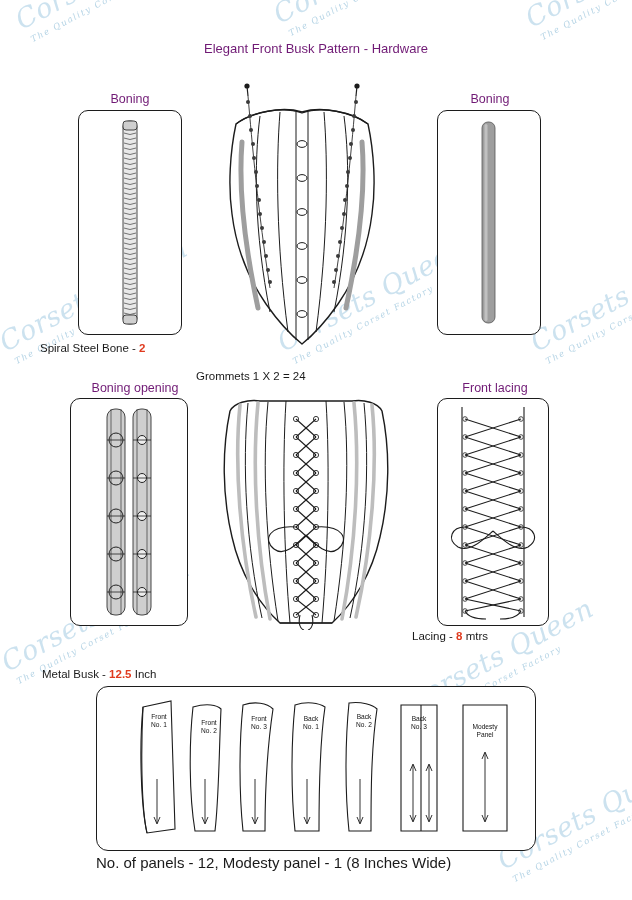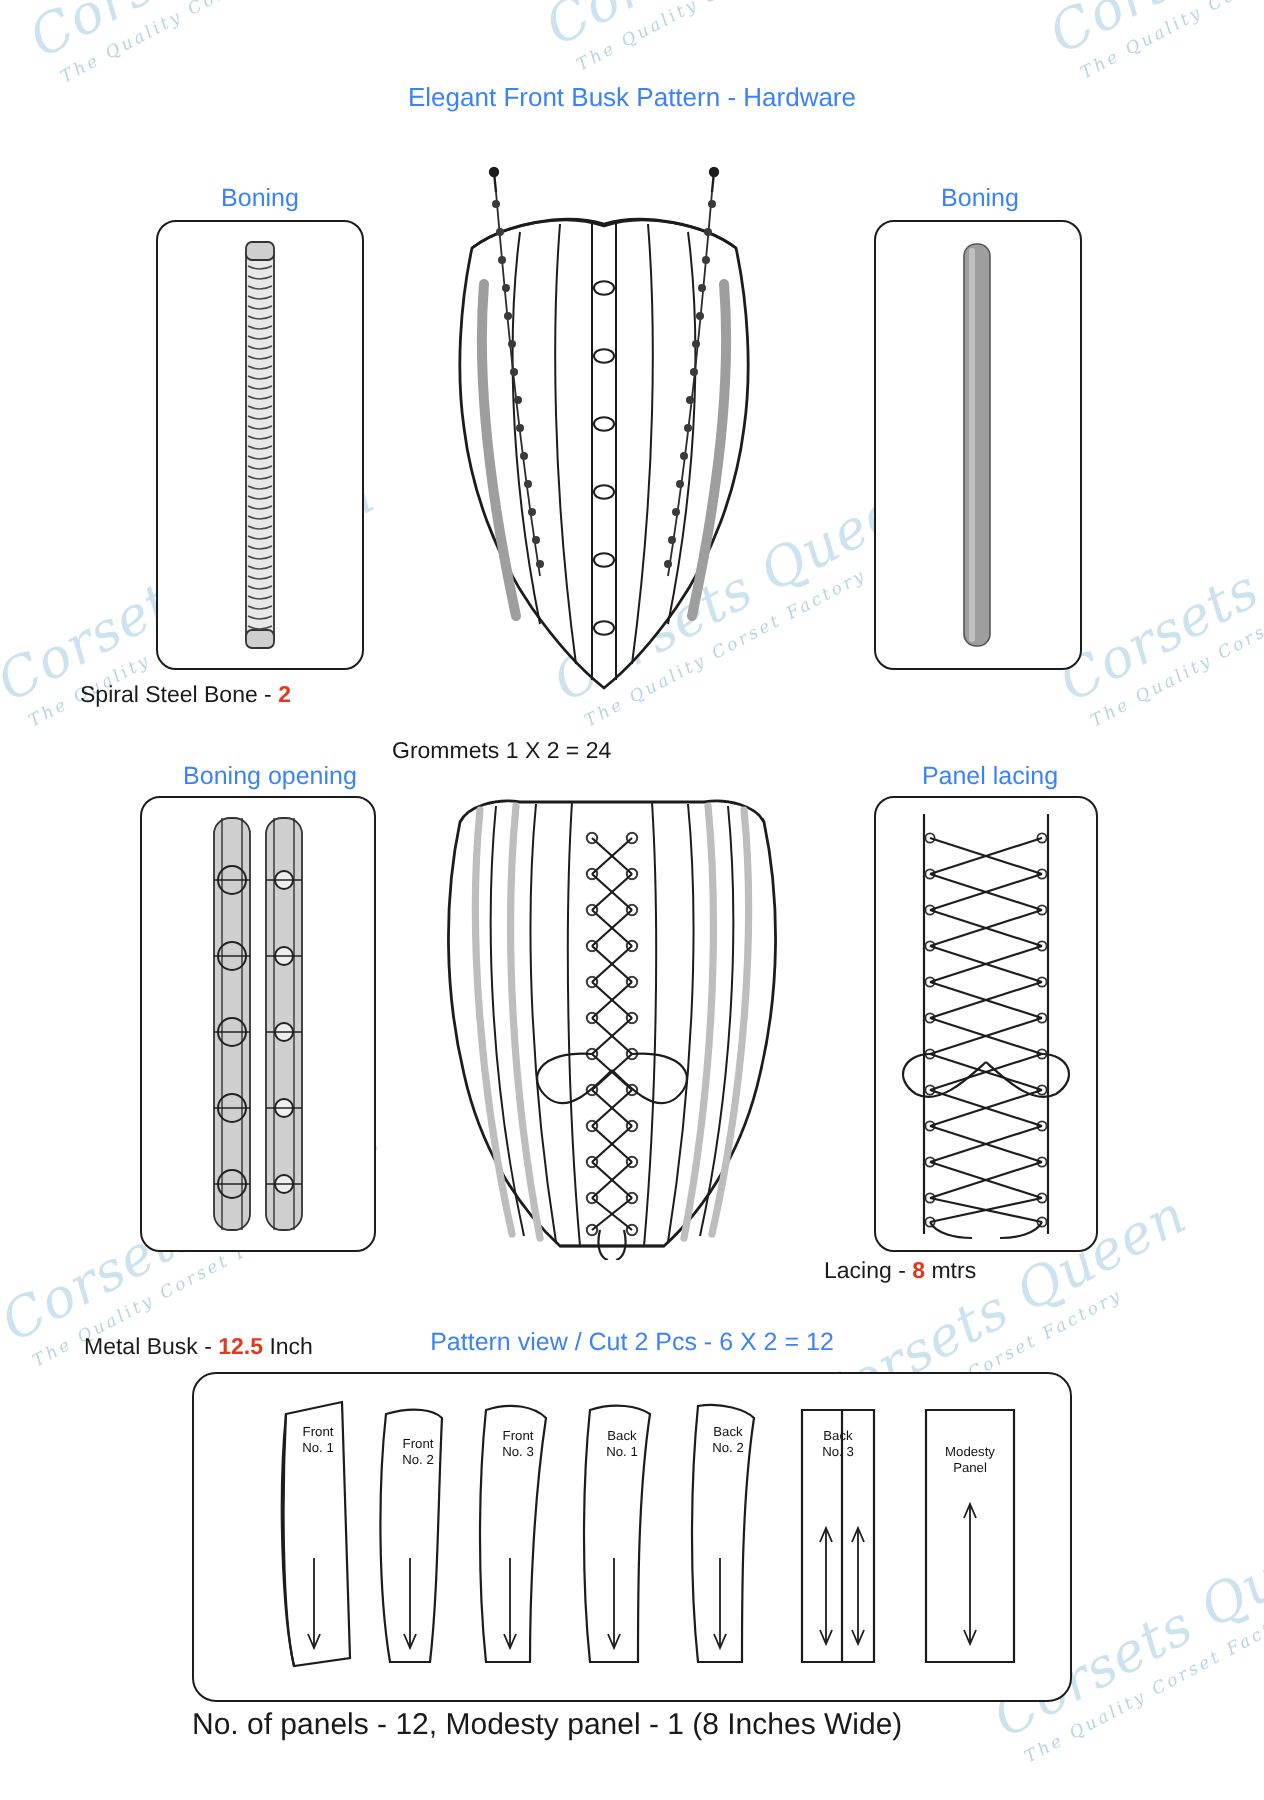--- a/index.html
+++ b/index.html
@@ -49,21 +49,21 @@
     margin-top: 2px;
     margin-left: 4px;
     color: #9dc6dd;
   }
 
   
   .title {
     position: absolute;
     text-align: center;
     font-size: 12.5px;
-    color: #3b82f6;
+    color: #701a75;
   }
   .caption {
     position: absolute;
     text-align: left;
     font-size: 11.5px;
     color: #1a1a1a;
   }
   .hl { color: #e03a1e; font-weight: bold; }
 
   
@@ -408,21 +408,21 @@
 
       <g stroke="#1c1c1c" stroke-width="1.1" fill="none">
         <path d="M100 230 C 98 238, 100 244, 104 245"></path>
         <path d="M112 230 C 114 238, 112 244, 108 245"></path>
       </g>
 
       <path d="M80 238 L132 238" stroke="#1c1c1c" stroke-width="1.2" fill="none"></path>
     </svg>
   </div>
 
-  <div class="title" style="left:420px; top:381px; width:150px;">Panel lacing</div>
+  <div class="title" style="left:420px; top:381px; width:150px;">Front lacing</div>
   <div class="box" style="left:437px; top:398px; width:112px; height:228px;">
     <svg width="110" height="226" viewBox="0 0 110 226">
 
       <g stroke="#1c1c1c" stroke-width="1.1" fill="none">
         <path d="M24 8 L24 218"></path>
         <path d="M86 8 L86 218"></path>
       </g>
 
       <g fill="#fff" stroke="#333" stroke-width="0.9">
         <circle cx="27" cy="20" r="2.3"></circle>
@@ -484,21 +484,20 @@
       <g stroke="#1c1c1c" stroke-width="1.1" fill="none">
         <path d="M27 212 C 30 218, 40 220, 48 220"></path>
         <path d="M83 212 C 80 218, 70 220, 62 220"></path>
       </g>
     </svg>
   </div>
   <div class="caption" style="left:412px; top:630px; width:180px;">
     <span>Lacing - </span><span class="hl">8</span><span> mtrs</span>
   </div>
 
-  <div class="title" style="left:116px; top:664px; width:400px;">Pattern view / Cut 2 Pcs - 6 X 2 = 12</div>
 
   <div class="panelbox" style="left:96px; top:686px; width:440px; height:165px;">
     <svg width="438" height="163" viewBox="0 0 438 163">
       <g fill="#ffffff" stroke="#1c1c1c" stroke-width="1.1">
 
         <path d="M46 20 L74 14 L78 142 L50 146 C 44 120, 42 60, 46 20 Z"></path>
         <path d="M46 20 C 44 60, 44 120, 50 146" fill="none"></path>
 
         <path d="M96 20 C 110 16, 120 18, 124 22 C 122 64, 122 110, 118 144 L98 144 C 92 108, 92 56, 96 20 Z"></path>
 

